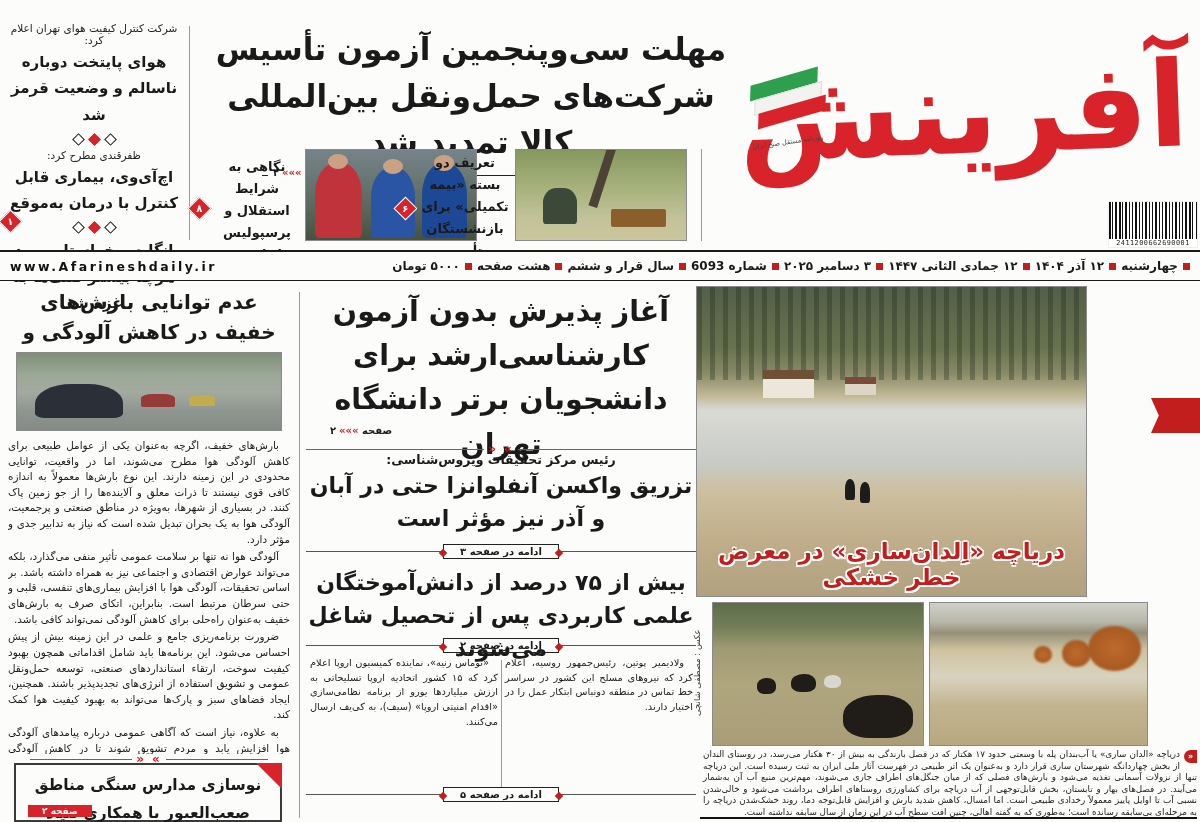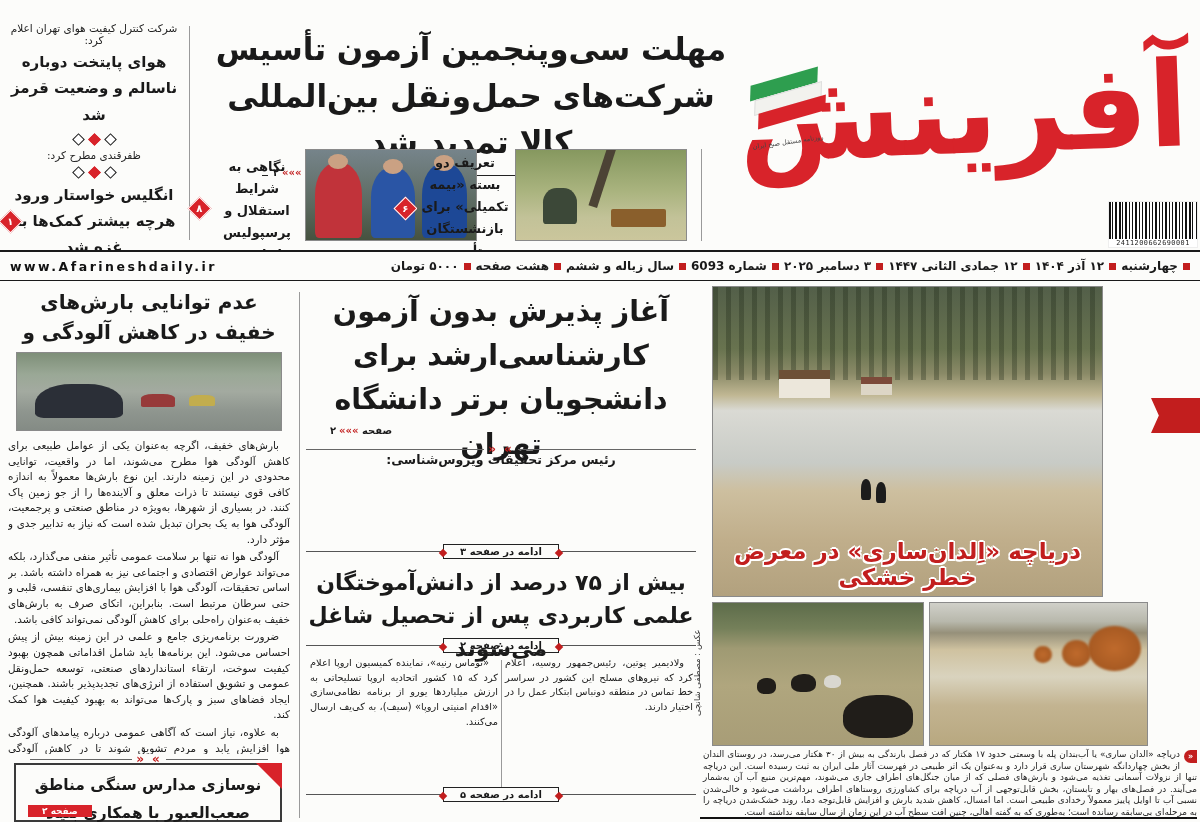--- a/index.html
+++ b/index.html
@@ -77,21 +77,21 @@
   .cont .cbox{position:relative; border:1.2px solid #222; font-size:10px; font-weight:bold; padding:1px 16px; white-space:nowrap;}
   .cont .cbox::before,.cont .cbox::after{content:""; position:absolute; top:40%; width:6px; height:6px; background:#c21e1e; transform:rotate(45deg);}
   .cont .cbox::before{right:-4px;} .cont .cbox::after{left:-4px;}
   .duo{left:306px; top:656px; width:390px; height:146px; display:flex;}
   .duo .sub{width:194px; overflow:hidden; padding:0 3px;}
   .duo .div{width:1px; background:#9a9a9a; margin:4px 0;}
   .sub h3{font-size:16px; font-weight:bold; text-align:center; line-height:1.55; margin-bottom:4px;}
   .sub p{font-size:9.8px; line-height:1.5; text-align:justify; margin:0 0 2px; text-indent:9px;}
 
   
-  .mainphoto{left:712px; top:286px; width:391px; height:311px;}
+  .mainphoto{left:696px; top:286px; width:391px; height:311px;}
   .overlay-h{position:absolute; left:4px; right:4px; bottom:6px; text-align:center; font-size:23px; font-weight:bold; color:#c21e1e;
     text-shadow:-1.5px -1.5px 0 #fff, 1.5px -1.5px 0 #fff, -1.5px 1.5px 0 #fff, 1.5px 1.5px 0 #fff, 0 -2px 0 #fff, 0 2px 0 #fff;}
   .ribbon{left:1151px; top:398px; width:49px; height:35px; background:#c21e1e;
     clip-path:polygon(100% 0,100% 100%,0 100%,16% 50%,0 0);}
   .credit{left:692px; top:600px; width:15px; height:146px; writing-mode:vertical-rl; transform:rotate(180deg);
     font-size:8.5px; color:#333; text-align:center;}
   .cows{left:712px; top:602px; width:212px; height:144px;}
   .dry{left:929px; top:602px; width:219px; height:144px;}
   .caption{left:703px; top:749px; width:494px; font-size:8.8px; line-height:1.32; text-align:justify; color:#222;}
   .cap-ico{float:right; width:13px; height:13px; margin-left:4px; margin-top:1px; background:#c21e1e;
@@ -142,20 +142,21 @@
       <div class="brief-kicker">شرکت کنترل کیفیت هوای تهران اعلام کرد:</div>
       <div class="brief-title">هوای پایتخت دوباره ناسالم و وضعیت قرمز شد</div>
     </div>
     <div class="diam-sep">
         <i class="d"></i>
         <i class="d f"></i>
         <i class="d"></i>
       </div>
     <div>
       <div class="brief-kicker">ظفرقندی مطرح کرد:</div>
+      <div class="brief-title">اچ‌آی‌وی، بیماری قابل کنترل با درمان به‌موقع</div>
     </div>
     <div class="diam-sep">
         <i class="d"></i>
         <i class="d f"></i>
         <i class="d"></i>
       </div>
     <div>
       <div class="brief-title">انگلیس خواستار ورود هرچه بیشتر کمک‌ها به غزه شد</div>
     </div>
   </div>
@@ -217,21 +218,21 @@
         <span>چهارشنبه</span>
       <i class="sq"></i>
         <span>۱۲ آذر ۱۴۰۴</span>
       <i class="sq"></i>
         <span>۱۲ جمادی الثانی ۱۴۴۷</span>
       <i class="sq"></i>
         <span>۳ دسامبر ۲۰۲۵</span>
       <i class="sq"></i>
         <span>شماره 6093</span>
       <i class="sq"></i>
-        <span>سال زباله و ششم</span>
+        <span>سال قرار و ششم</span>
       <i class="sq"></i>
         <span>هشت صفحه</span>
       <i class="sq"></i>
         <span>۵۰۰۰ تومان</span>
     </div>
     <div class="website">www.Afarineshdaily.ir</div>
   </div>
 
   <div class="abs news-headline">عدم توانایی بارش‌های خفیف در کاهش آلودگی و ضرورت برنامه‌ریزی</div>
   <div class="ph rain">
@@ -260,20 +261,21 @@
 
   <div class="abs c-lead">آغاز پذیرش بدون آزمون کارشناسی‌ارشد برای دانشجویان برتر دانشگاه تهران</div>
   <span class="pagemark abs c-pagemark"><span>صفحه ۲</span><span class="chev"></span></span>
   <div class="orn c-rule">
       <i></i>
       <b></b>
       <i></i>
     </div>
 
   <div class="abs kicker">رئیس مرکز تحقیقات ویروس‌شناسی:</div>
+  <div class="art-h" style="top:469px;">تزریق واکسن آنفلوانزا حتی در آبان و آذر نیز مؤثر است</div>
   <div class="cont" style="top:544px;">
     <i></i>
       <span class="cbox">ادامه در صفحه ۳</span>
       <i></i>
   </div>
 
   <div class="art-h" style="top:566px;">بیش از ۷۵ درصد از دانش‌آموختگان علمی کاربردی پس از تحصیل شاغل می‌شوند</div>
   <div class="cont" style="top:638px;">
     <i></i>
       <span class="cbox">ادامه در صفحه ۲</span>

